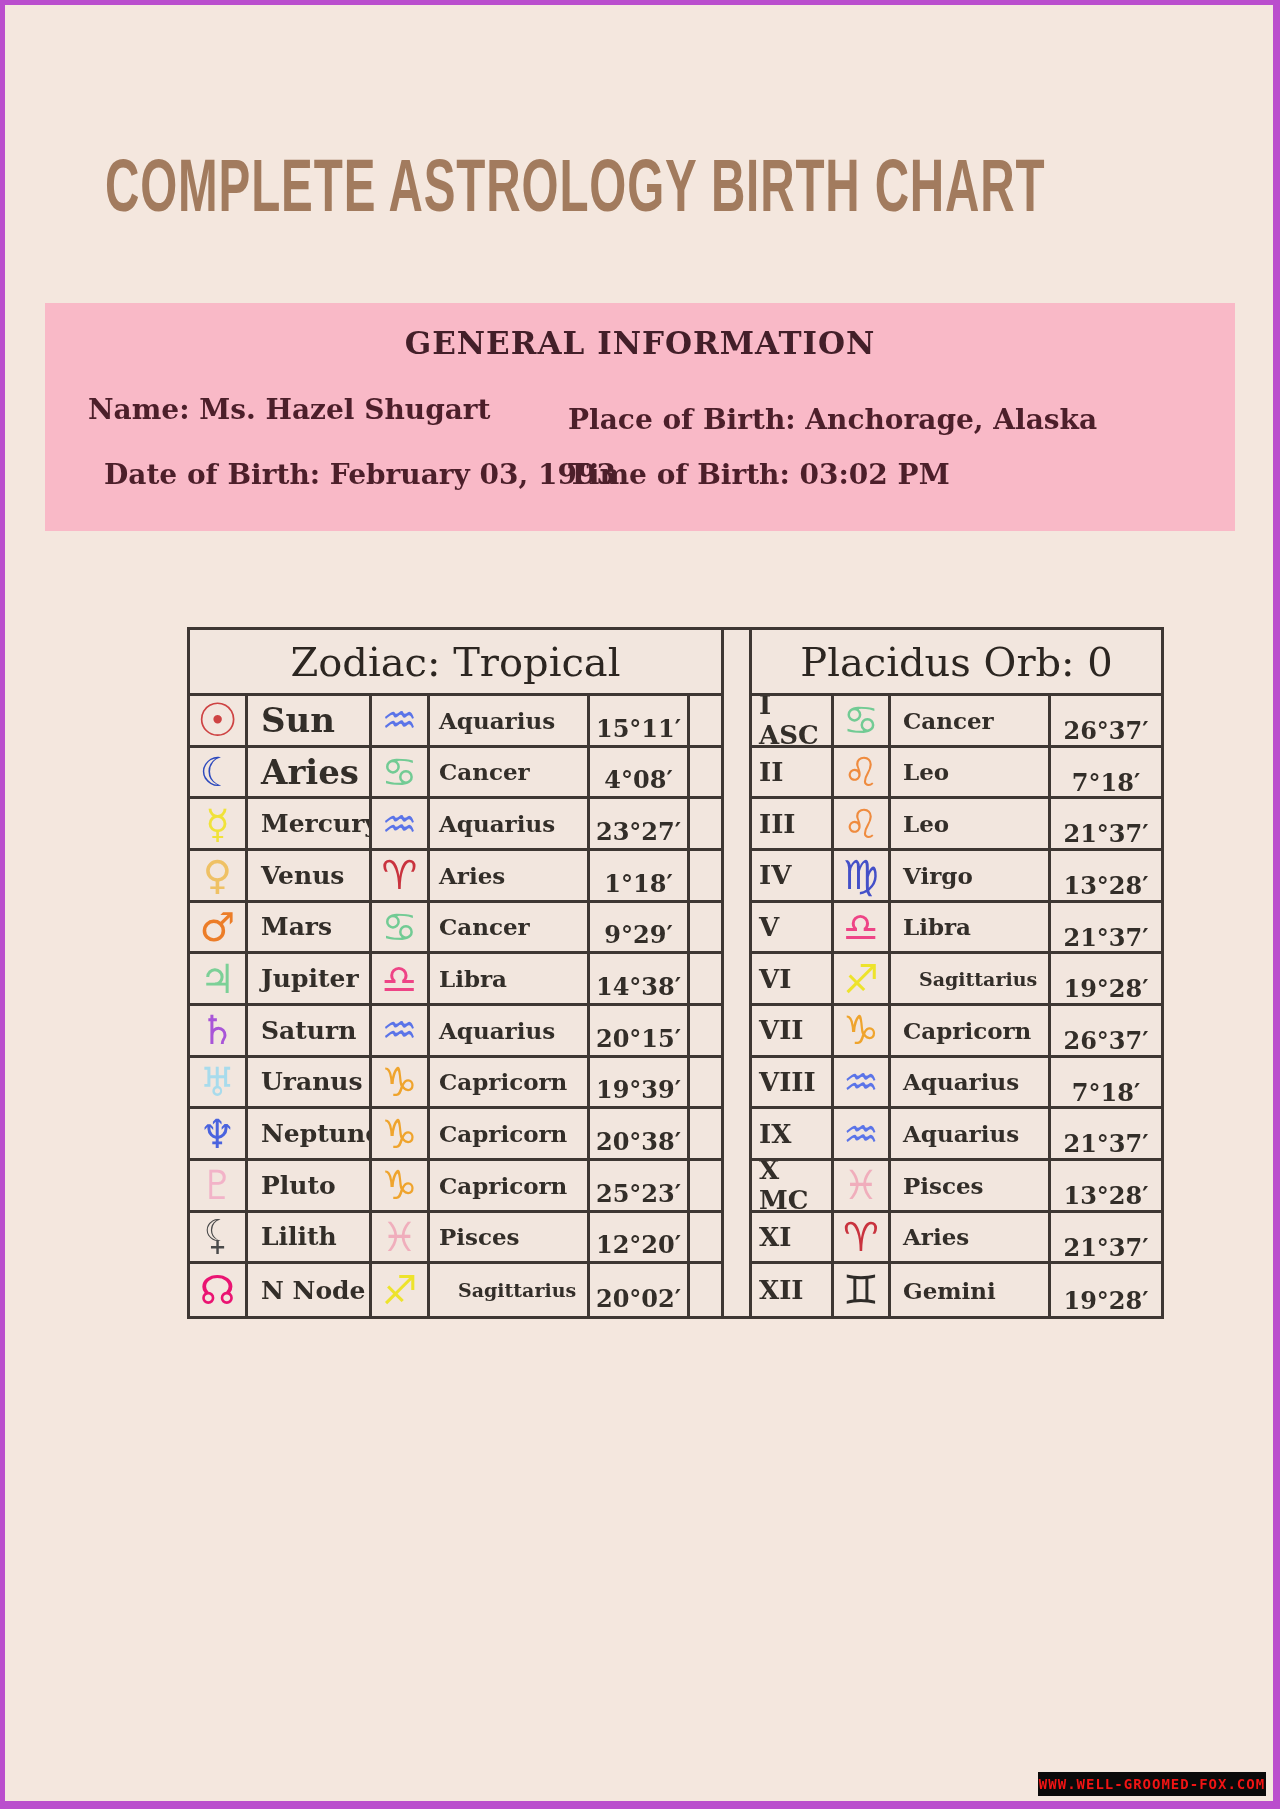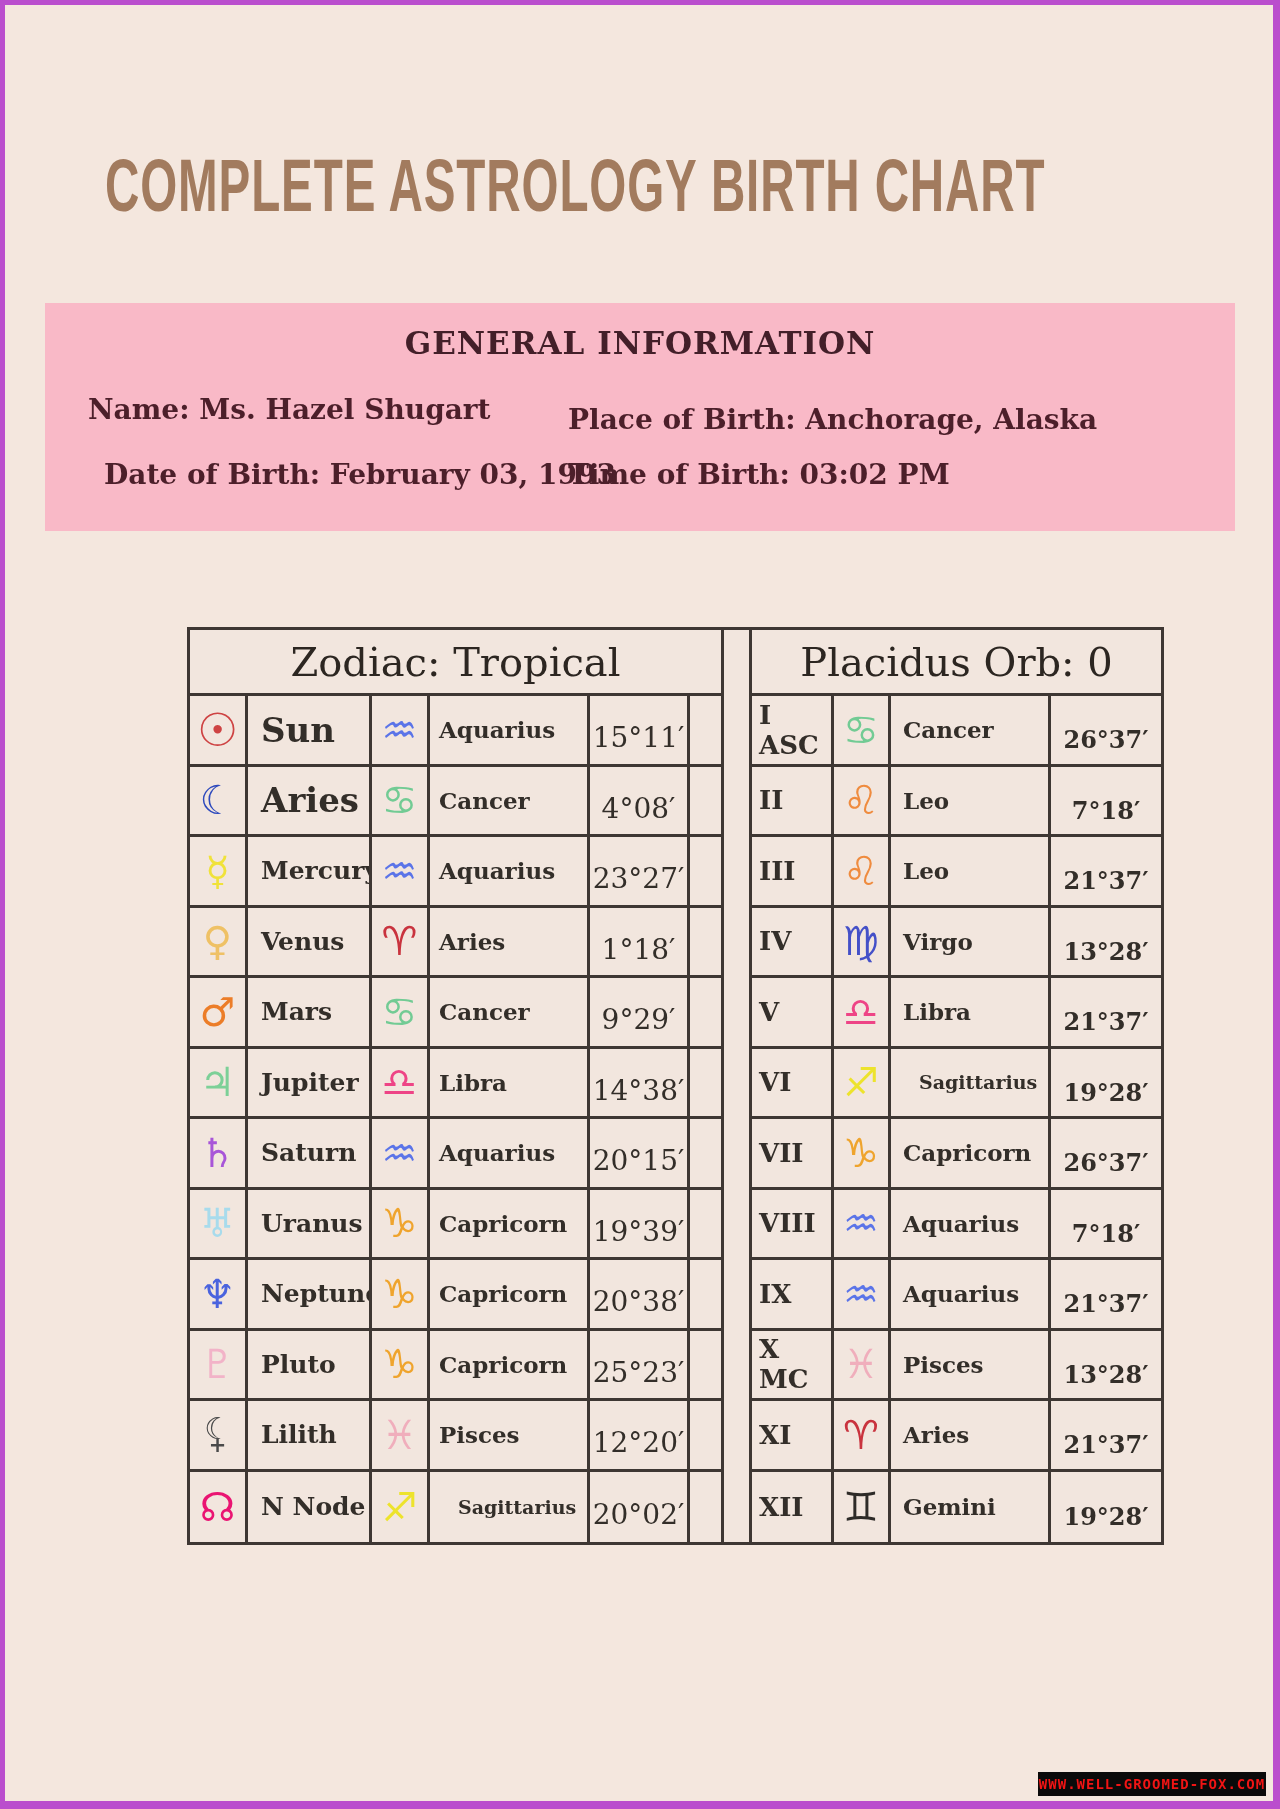--- a/index.html
+++ b/index.html
@@ -61,21 +61,21 @@
   }
   .pos-name { left: 43px;  top: 90px; }
   .pos-dob  { left: 59px;  top: 155px; }
   .pos-pob  { left: 523px; top: 100px; }
   .pos-tob  { left: 523px; top: 155px; }
 
   
   .chart-table {
     position: absolute;
     left: 182px; top: 622px;
-    width: 977px; height: 918px;
+    width: 977px; height: 692px;
     display: grid;
     grid-template-columns: 58px 124px 58px 160px 100px 34px 28px 82px 57px 160px 1fr;
     grid-template-rows: 66px repeat(12, 1fr);
     border: 3px solid #3e3733;
     background: #f2e6de;
   }
   .cell {
     border-right: 3px solid #3e3733;
     border-bottom: 3px solid #3e3733;
     display: flex;
@@ -85,21 +85,21 @@
     overflow: hidden;
   }
   .th { font-size: 40px; color: #2c2621; font-weight: normal; }
   .th-left  { grid-column: 1 / 7;  grid-row: 1; }
   .th-right { grid-column: 8 / 12; grid-row: 1; border-right: none; }
 
   .c-picon   { grid-column: 1; flex-direction: column; }
   .c-pname   { grid-column: 2; justify-content: flex-start; padding-left: 13px;  font-weight: bold; font-size: 25px; }
   .c-sicon-l { grid-column: 3; }
   .c-sname-l { grid-column: 4; justify-content: flex-start; padding-left: 9px;  font-weight: bold; font-size: 23px; }
-  .c-deg-l   { grid-column: 5; font-weight: normal; font-size: 28px; padding-top: 16px; }
+  .c-deg-l   { grid-column: 5; font-weight: bold; font-size: 24px; padding-top: 16px; }
   .c-empty   { grid-column: 6; }
   .c-house   { grid-column: 8; justify-content: flex-start; padding-left: 7px;  font-weight: bold; font-size: 26px; }
   .c-sicon-r { grid-column: 9; }
   .c-sname-r { grid-column: 10; justify-content: flex-start; padding-left: 12px; font-weight: bold; font-size: 23px; }
   .c-deg-r   { grid-column: 11; border-right: none; font-weight: bold; font-size: 24px; padding-top: 20px; }
 
   .rw1  { grid-row: 2; }  .rw2  { grid-row: 3; }  .rw3  { grid-row: 4; }
   .rw4  { grid-row: 5; }  .rw5  { grid-row: 6; }  .rw6  { grid-row: 7; }
   .rw7  { grid-row: 8; }  .rw8  { grid-row: 9; }  .rw9  { grid-row: 10; }
   .rw10 { grid-row: 11; } .rw11 { grid-row: 12; }

